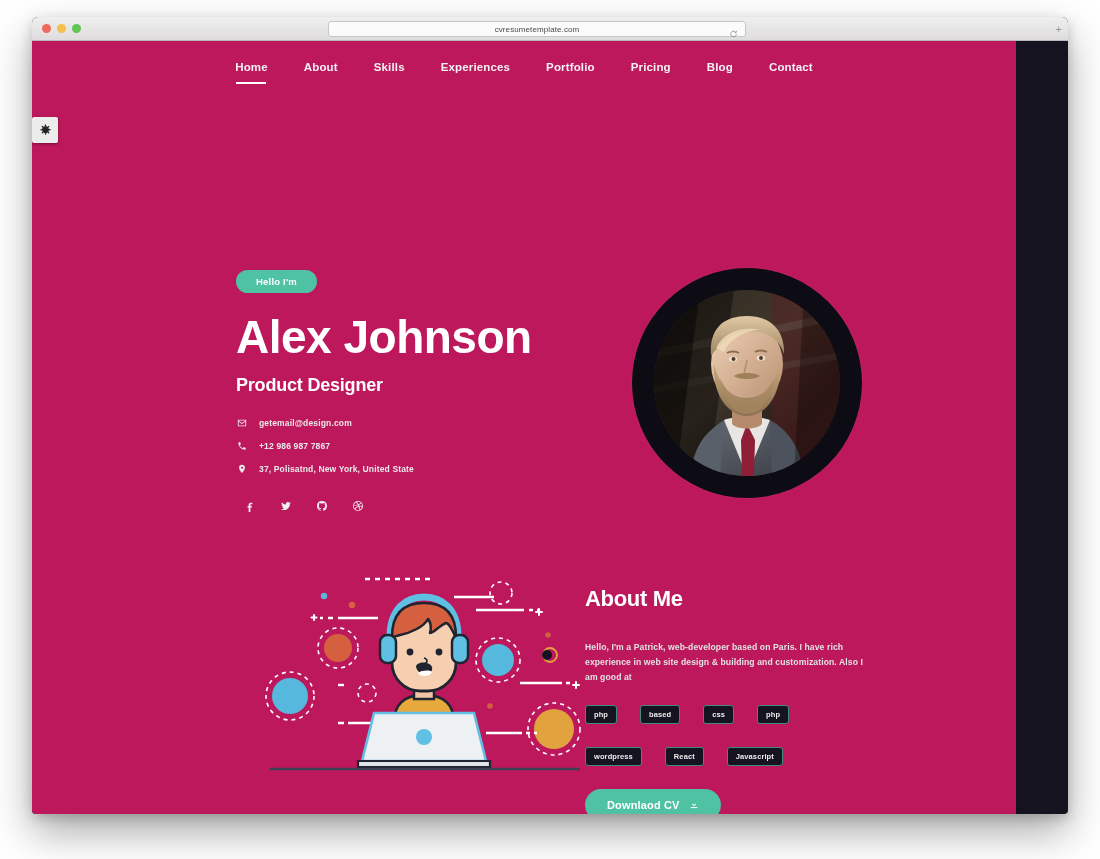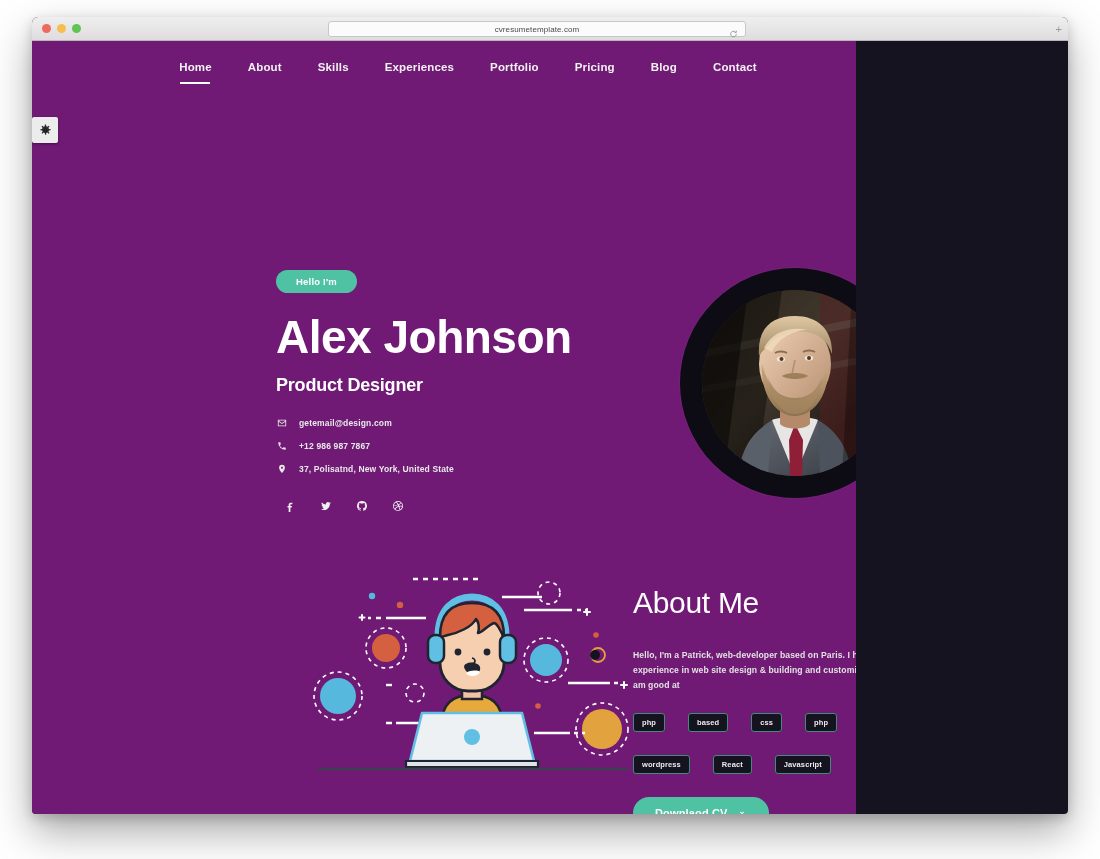--- a/index.html
+++ b/index.html
@@ -80,25 +80,24 @@
     top: 50%;
     transform: translateY(-50%);
     font-size: 11px;
     color: #9b9b9b;
     line-height: 1;
   }
 
   
   .site {
     position: relative;
-    width: 824px;
+    width: 984px;
     height: 773px;
-    background: #701a75;
+    background: #be185d;
     overflow: hidden;
-    padding-left: 48px;
   }
 
   
   .settings-toggle {
     position: absolute;
     left: 0px;
     top: 76px;
     width: 26px;
     height: 26px;
     background: #ececec;
@@ -143,21 +142,21 @@
 
   
   .hero {
     position: relative;
     height: 470px;
     padding: 0 70px;
   }
 
   .hero-left {
     position: absolute;
-    left: 196px;
+    left: 204px;
     top: 177px;
     width: 390px;
   }
 
   .hello-badge {
     display: inline-block;
     background: #4ec2a3;
     color: #ffffff;
     font-size: 9.5px;
     font-weight: bold;
@@ -258,22 +257,22 @@
   .about-illus svg { width: 100%; height: 100%; display: block; }
 
   .about-right {
     position: absolute;
     left: 553px;
     top: 23px;
     width: 320px;
   }
   .about-title {
     color: #ffffff;
-    font-size: 30px;
-    font-weight: normal;
+    font-size: 22px;
+    font-weight: bold;
     letter-spacing: -0.3px;
   }
   .about-text {
     color: #e2e2e2;
     font-size: 8.6px;
     font-weight: bold;
     line-height: 1.75;
     margin-top: 28px;
     width: 278px;
     letter-spacing: 0.1px;

